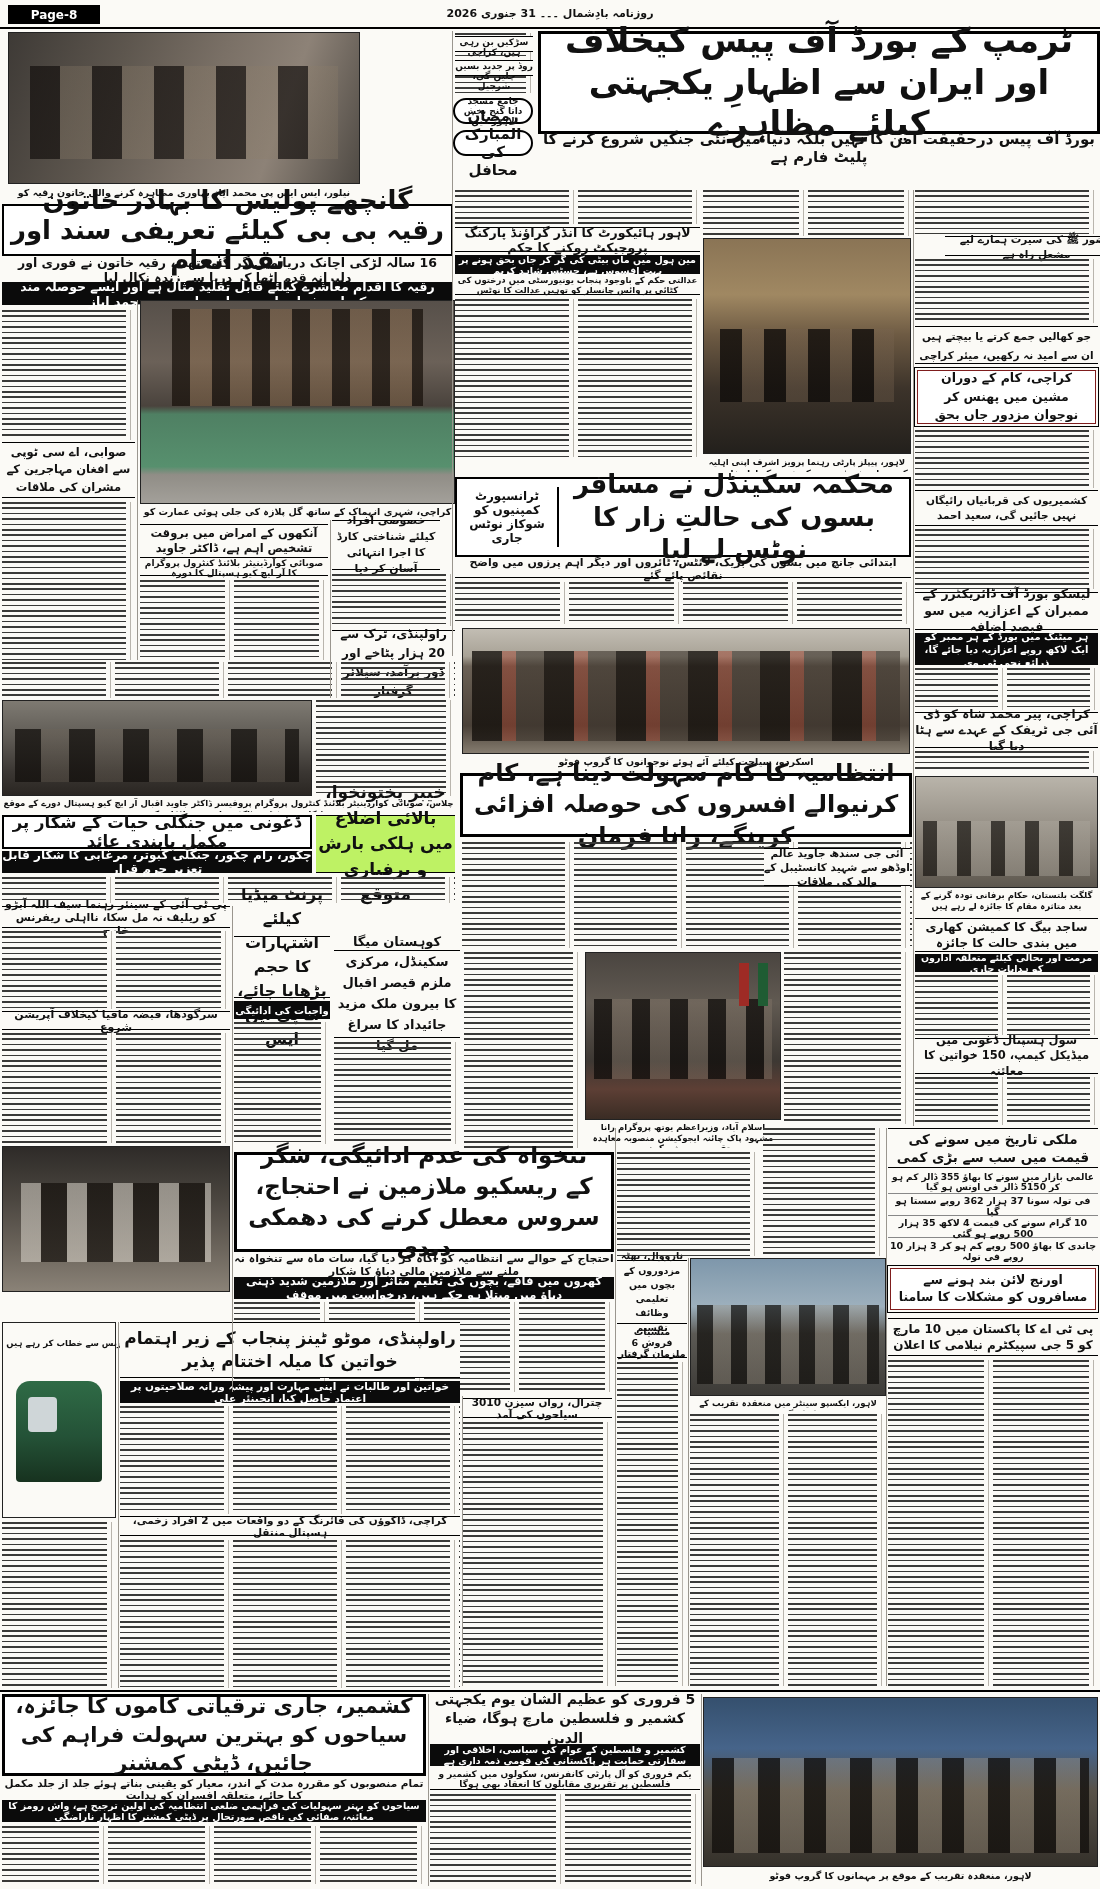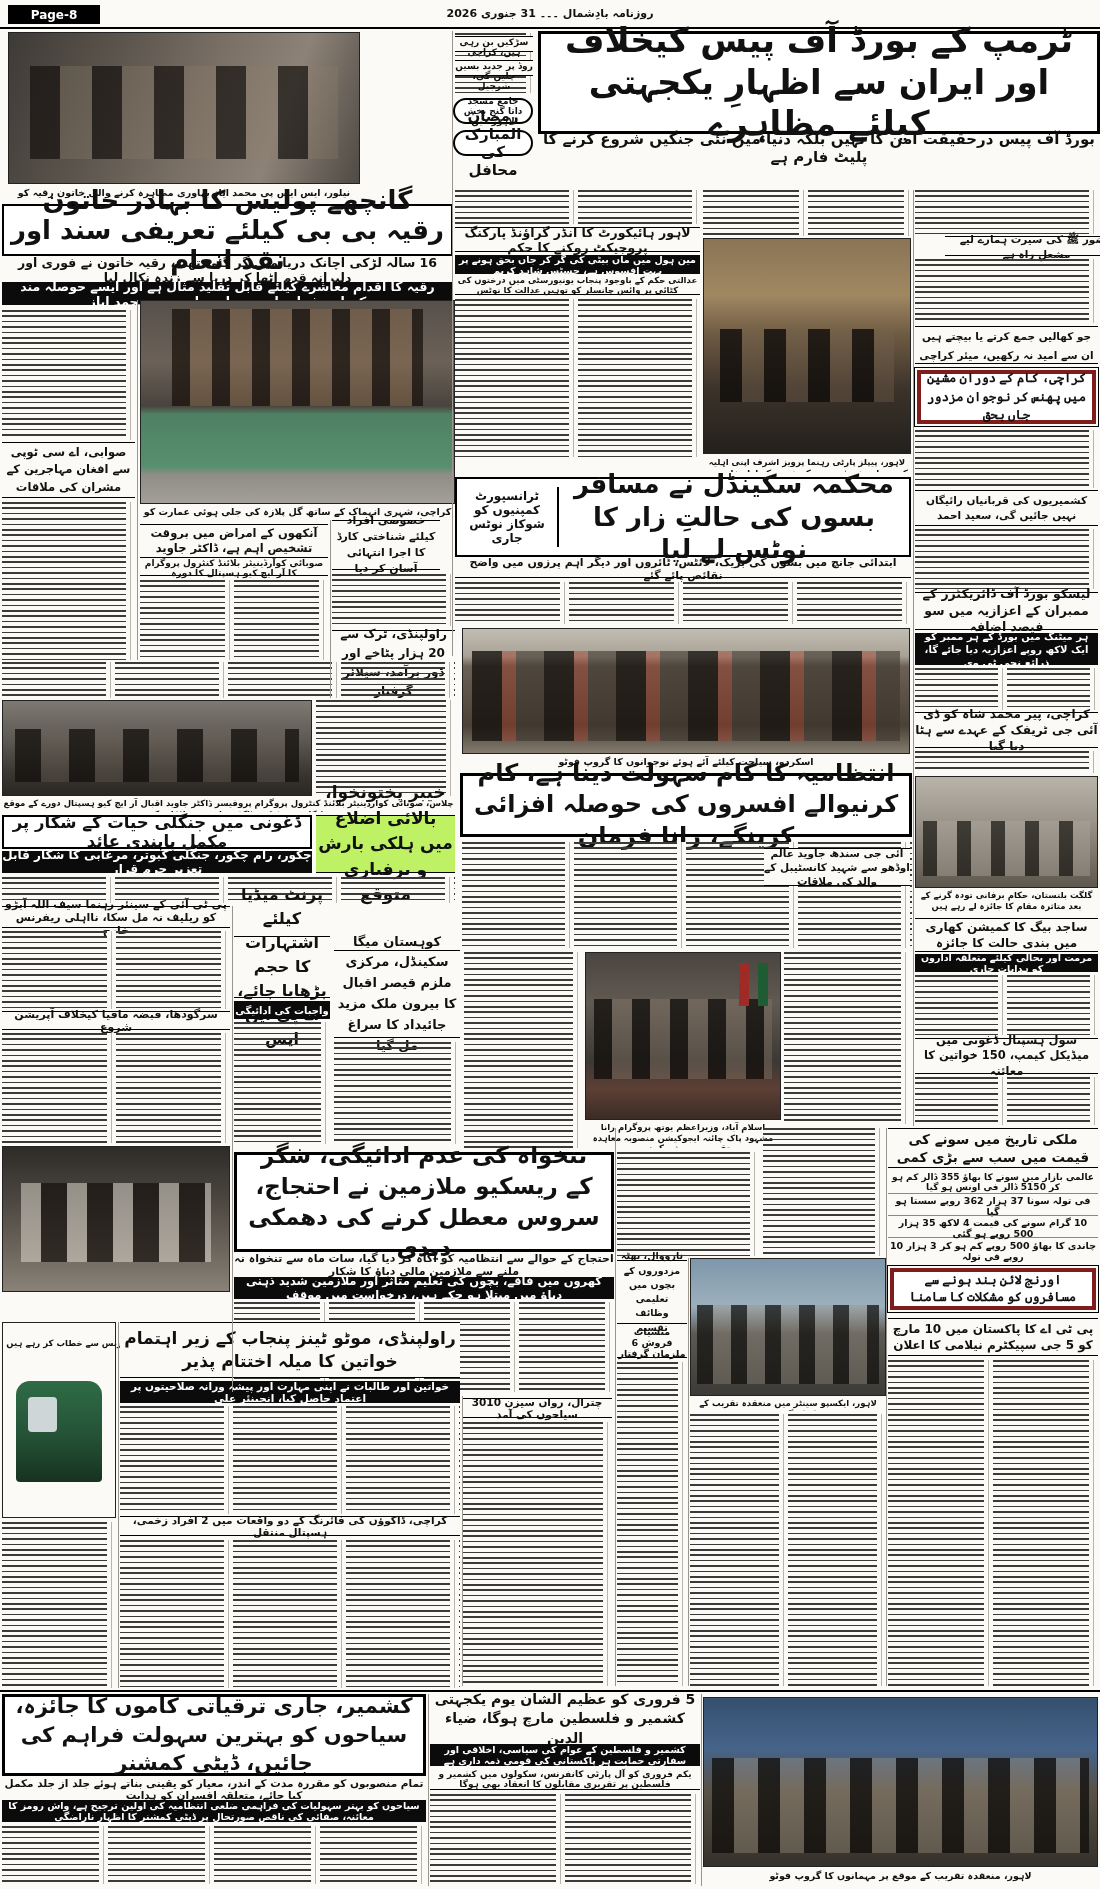--- a/index.html
+++ b/index.html
@@ -7,21 +7,21 @@
         font-family:"DejaVu Sans",sans-serif;overflow:hidden;color:#111;}
   .abs{position:absolute;box-sizing:border-box;}
   .u{direction:rtl;unicode-bidi:embed;}
   
   .lead-box{border:3px solid #000;display:flex;align-items:center;justify-content:center;
             text-align:center;font-weight:bold;background:#fff;}
   .hframe{border:2px solid #000;display:flex;align-items:center;justify-content:center;
         text-align:center;font-weight:bold;background:#fff;padding:2px 6px;}
   .hline{display:flex;align-items:center;justify-content:center;text-align:center;font-weight:bold;}
   .rule-tb{border-top:1.5px solid #000;border-bottom:1.5px solid #000;}
-  .dframe{border:4px solid #7f1d1d;outline:1px solid #000;outline-offset:2px;font-family:Liberation Serif, serif;}
+  .dframe{border:1px solid #7f1d1d;outline:1px solid #000;outline-offset:2px;}
   .bar{background:#0b0b0b;color:#fff;display:flex;align-items:center;justify-content:center;
        text-align:center;font-weight:bold;}
   .cap{font-size:9.5px;text-align:center;font-weight:bold;line-height:1.25;overflow:hidden;}
   .round2{border:2px solid #000;border-radius:14px;display:flex;align-items:center;
           justify-content:center;text-align:center;font-weight:bold;font-size:11px;padding:2px 4px;background:#fff;}
   
   .greek{background-image:
      repeating-linear-gradient(90deg, transparent 0 calc(var(--cw,150px) - 9px),
         #fbfaf6 calc(var(--cw,150px) - 9px) calc(var(--cw,150px) - 5px),
         #b9b5ad calc(var(--cw,150px) - 5px) calc(var(--cw,150px) - 4px),

